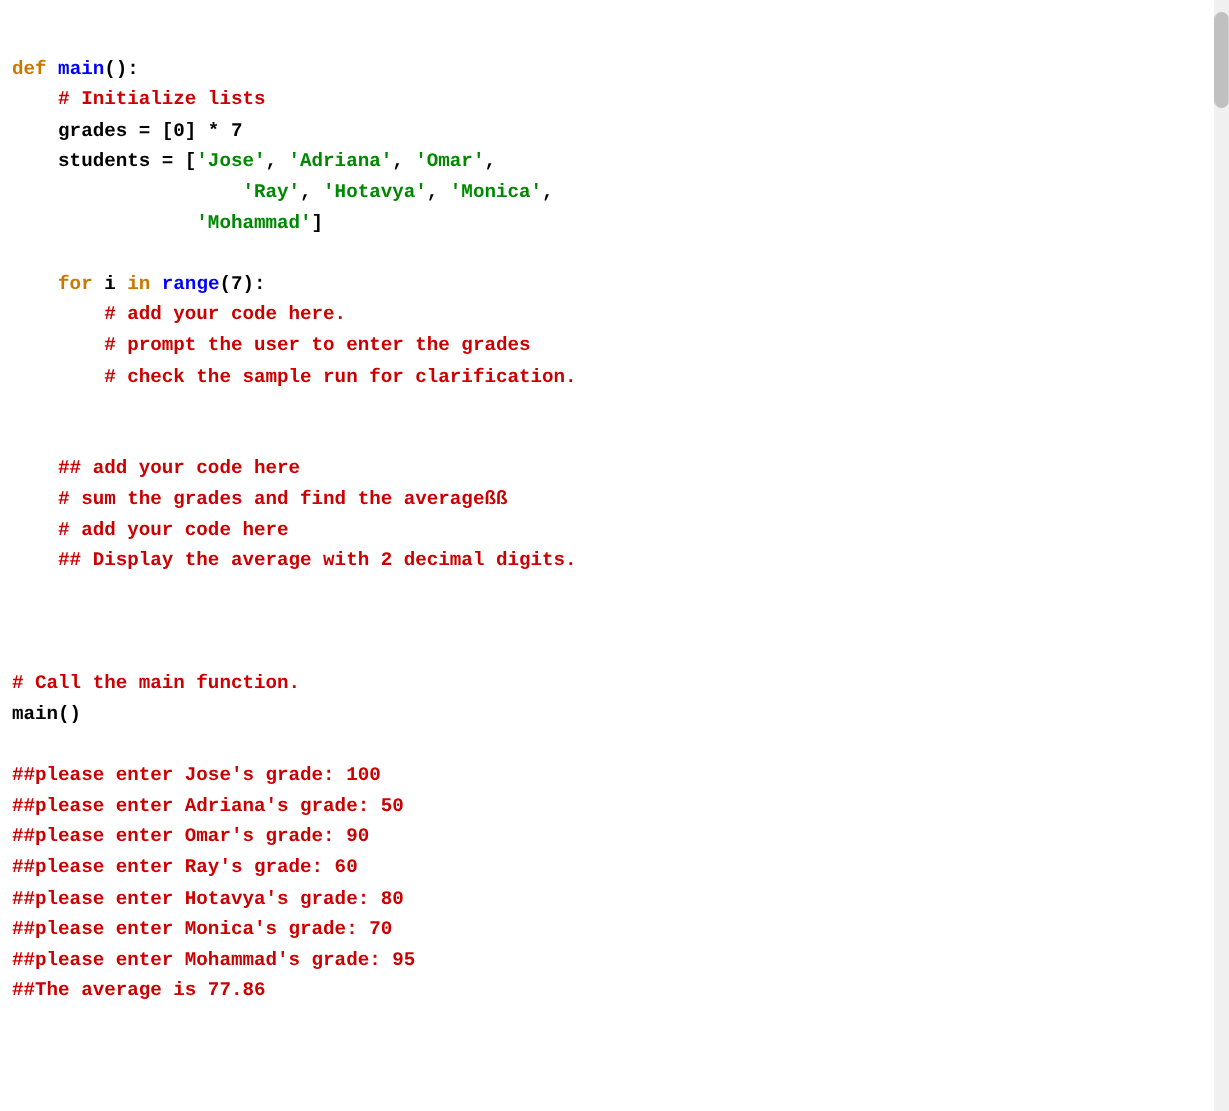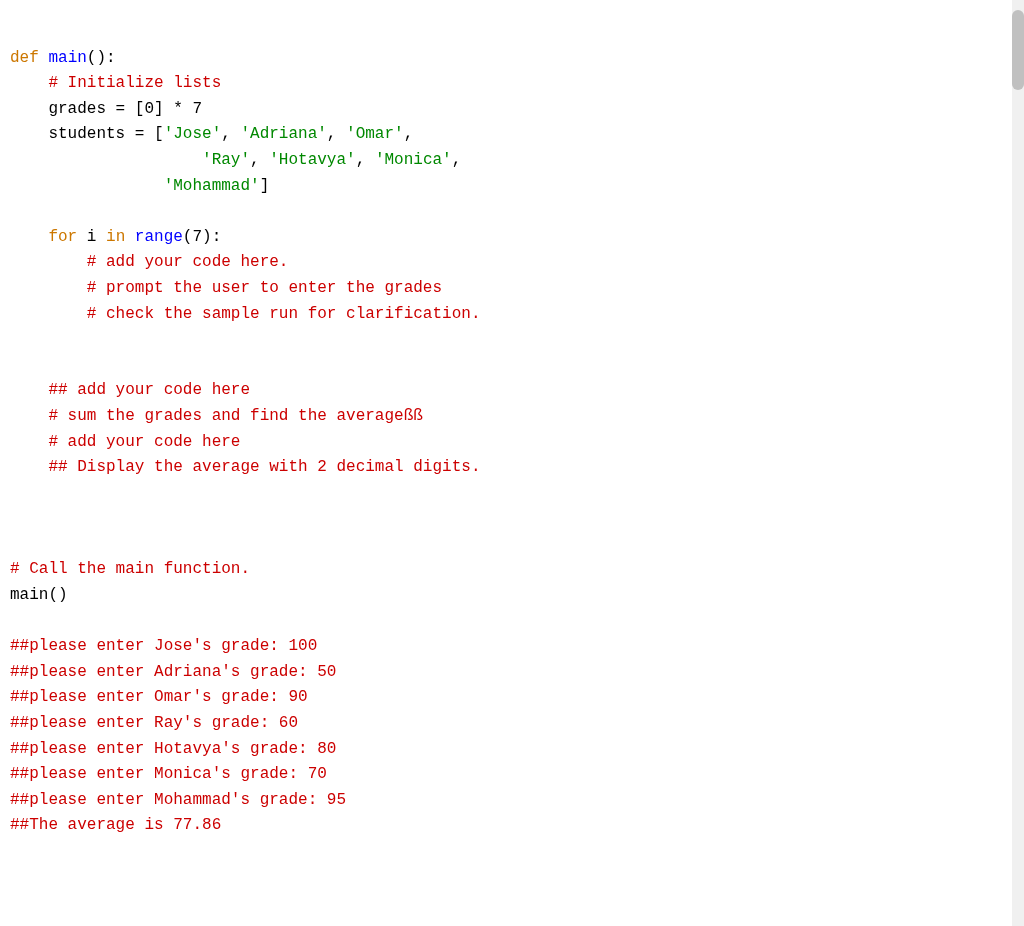--- a/index.html
+++ b/index.html
@@ -14,20 +14,21 @@
       font-size: 16px;
       line-height: 1.6;
       color: #000000;
     }
 
     .code-container {
       padding: 20px 20px 20px 10px;
       white-space: pre;
       overflow-x: auto;
       min-height: 926px;
+      font-weight: bold;
     }
 
     .keyword { color: #cc7700; }
     .function-name { color: #0000ff; }
     .builtin { color: #0000ff; }
     .comment { color: #cc0000; }
     .string { color: #008800; }
     .output { color: #cc0000; }
     .plain { color: #000000; }
 

